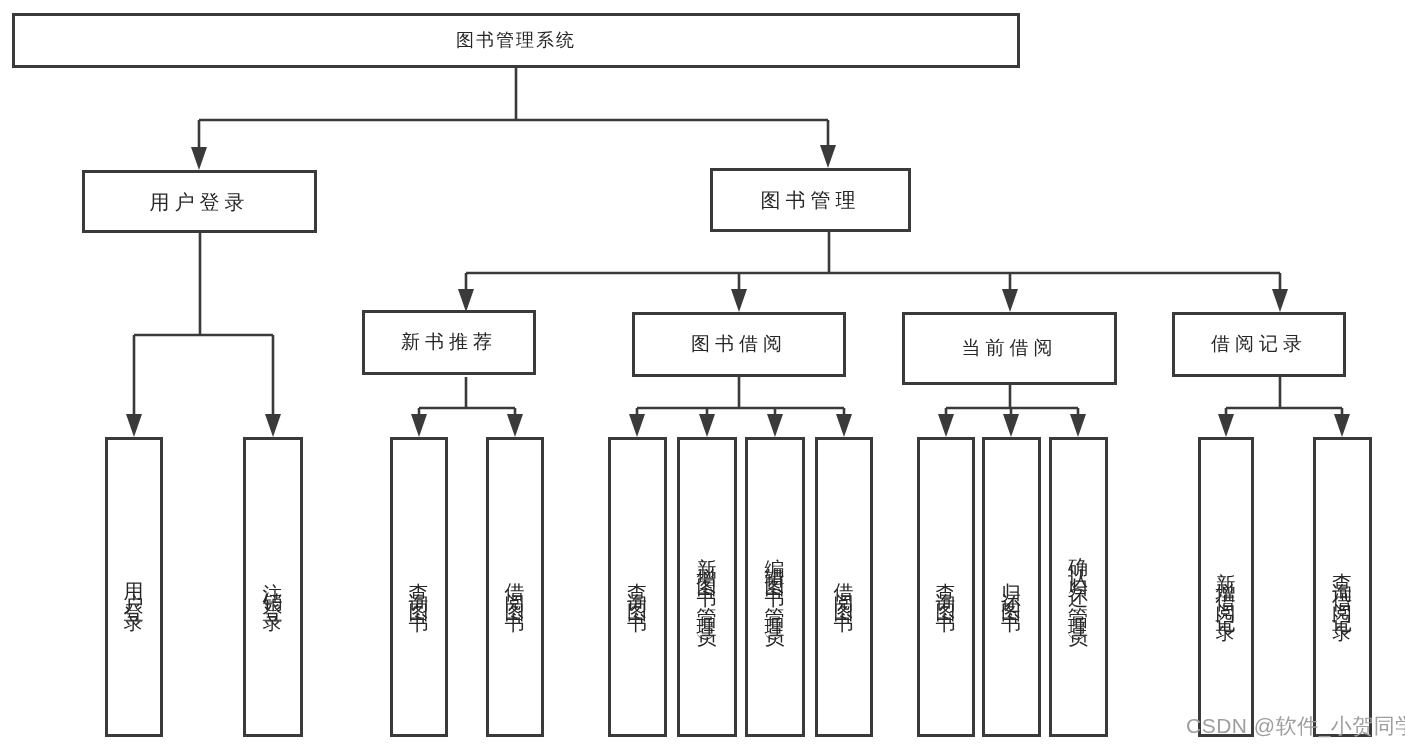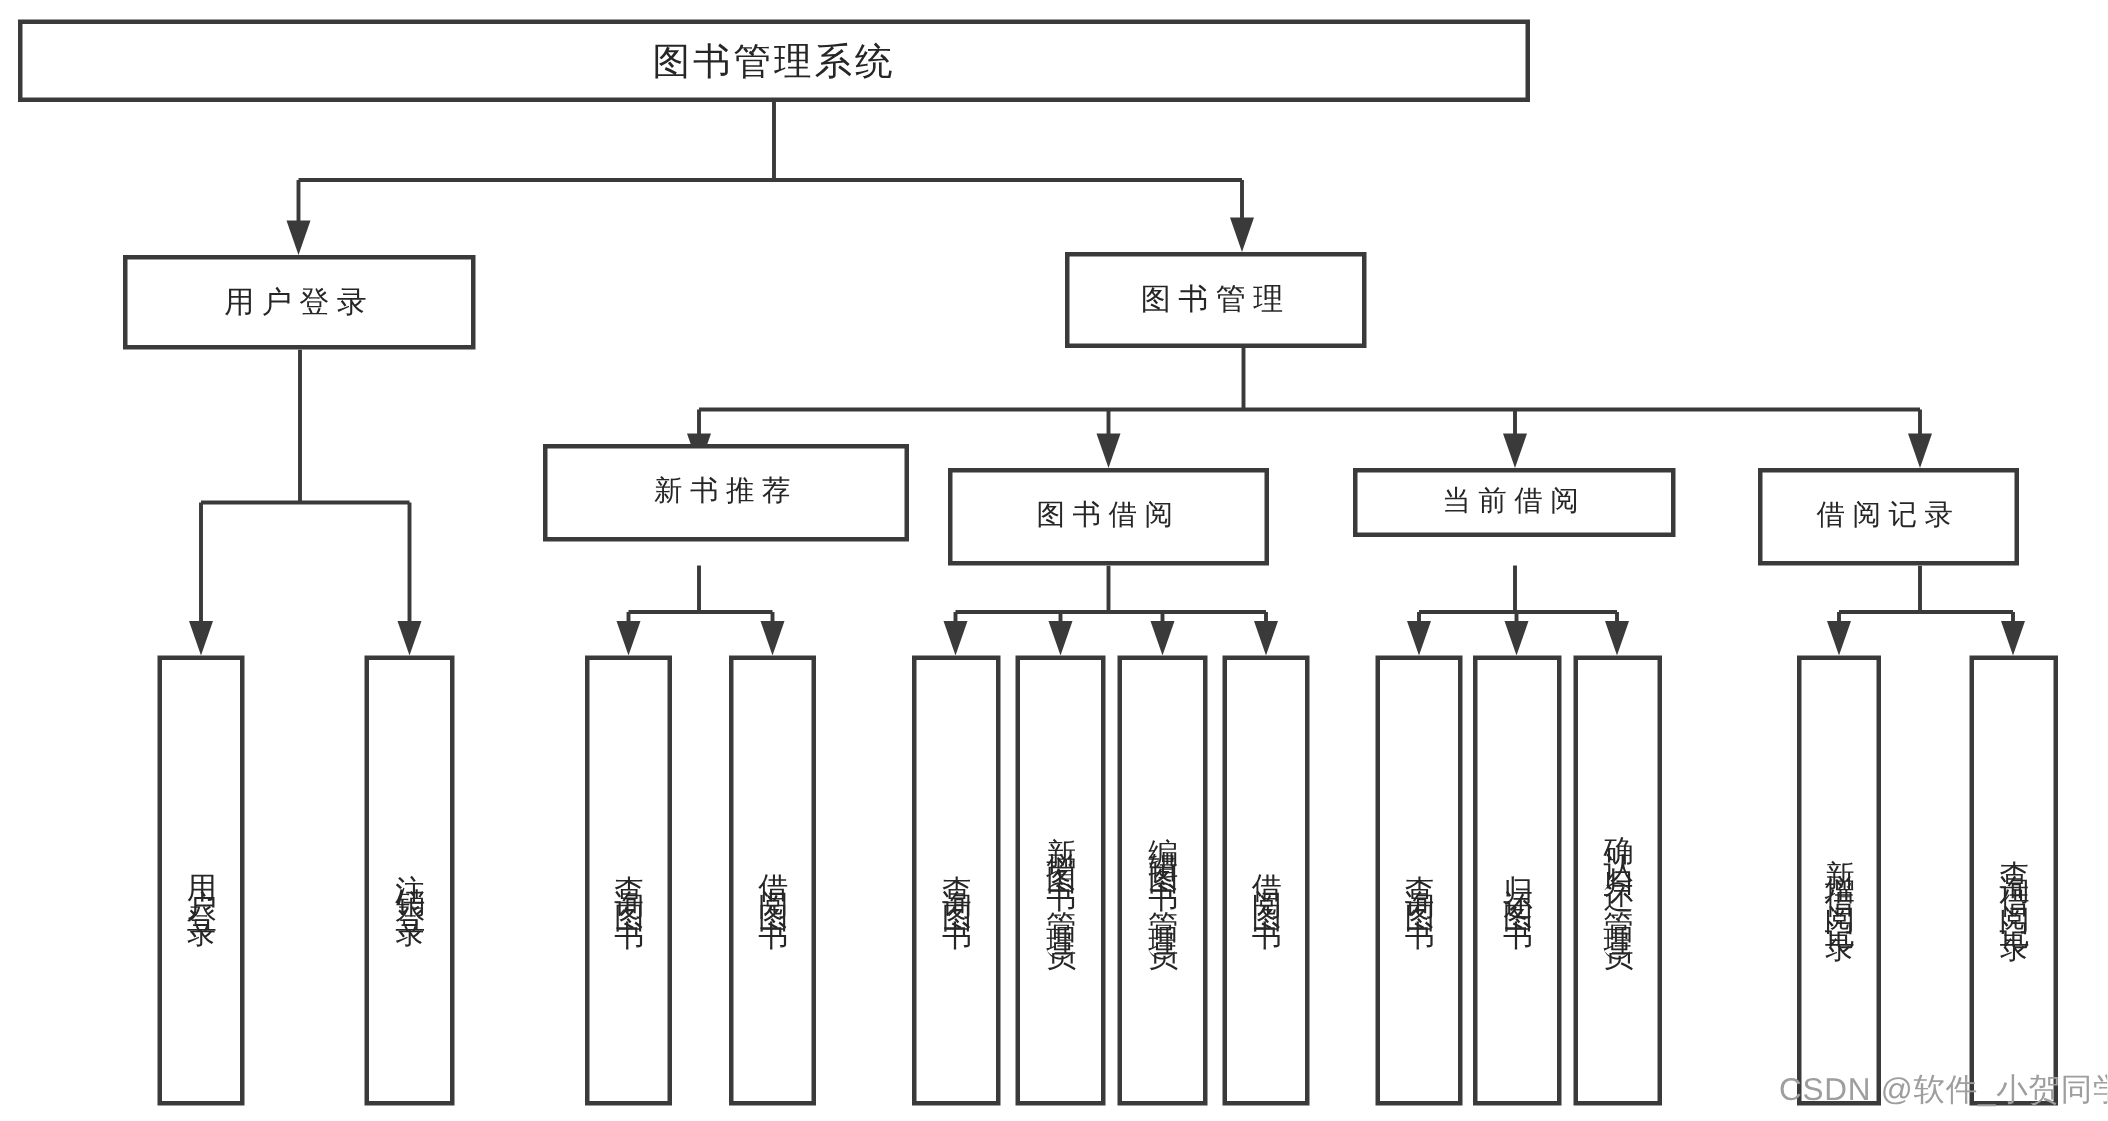--- a/index.html
+++ b/index.html
@@ -13,21 +13,21 @@
     position:relative;width:1405px;height:747px;background:var(--bg);
     overflow:hidden;font-family:"Liberation Sans","DejaVu Sans",sans-serif;
     color:var(--text);
   }
   svg.connectors{position:absolute;left:0;top:0;z-index:0;}
   .node{
     position:absolute;box-sizing:border-box;border:3px solid var(--line);
     background:var(--bg);display:flex;align-items:center;justify-content:center;
     z-index:1;text-align:center;line-height:1.2;
   }
-  .root-node{font-size:25px;letter-spacing:2px;}
+  .root-node{font-size:18px;letter-spacing:2px;}
   .lvl2{font-size:20px;letter-spacing:5px;}
   .lvl3{font-size:19px;letter-spacing:5px;}
   .leaf{
     writing-mode:vertical-rl;text-orientation:mixed;
     font-size:20px;letter-spacing:10px;line-height:1;
   }
   .watermark{
     position:absolute;left:1186px;top:712px;z-index:3;
     color:var(--wm);font-size:21px;letter-spacing:0.5px;white-space:nowrap;
   }
@@ -68,23 +68,23 @@
       <polygon points="1218,414 1234,414 1226,437"></polygon>
       <polygon points="1334,414 1350,414 1342,437"></polygon>
     </g>
   </svg>
 
   <div class="node root-node" style="left:12px;top:13px;width:1008px;height:55px">图书管理系统</div>
 
   <div class="node lvl2" style="left:82px;top:170px;width:235px;height:63px">用户登录</div>
   <div class="node lvl2" style="left:710px;top:168px;width:201px;height:64px">图书管理</div>
 
-  <div class="node lvl3" style="left:362px;top:296px;width:244px;height:65px">新书推荐</div>
+  <div class="node lvl3" style="left:362px;top:310px;width:174px;height:65px">新书推荐</div>
   <div class="node lvl3" style="left:632px;top:312px;width:214px;height:65px">图书借阅</div>
-  <div class="node lvl3" style="left:902px;top:312px;width:215px;height:46px">当前借阅</div>
+  <div class="node lvl3" style="left:902px;top:312px;width:215px;height:73px">当前借阅</div>
   <div class="node lvl3" style="left:1172px;top:312px;width:174px;height:65px">借阅记录</div>
 
   <div class="node leaf" style="left:105px;top:437px;width:58px;height:300px">用户登录</div>
   <div class="node leaf" style="left:243px;top:437px;width:60px;height:300px">注销登录</div>
 
   <div class="node leaf" style="left:390px;top:437px;width:58px;height:300px">查询图书</div>
   <div class="node leaf" style="left:486px;top:437px;width:58px;height:300px">借阅图书</div>
 
   <div class="node leaf" style="left:608px;top:437px;width:59px;height:300px">查询图书</div>
   <div class="node leaf" style="left:677px;top:437px;width:60px;height:300px">新增图书（管理员）</div>

